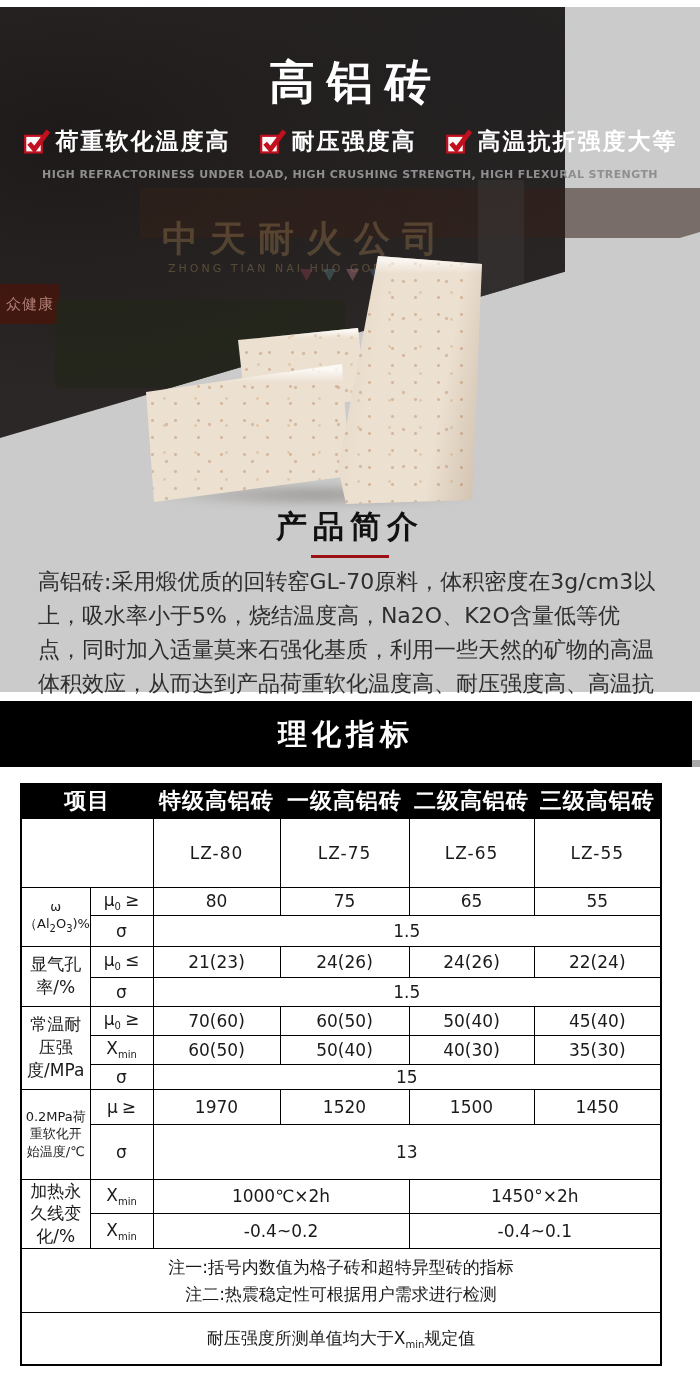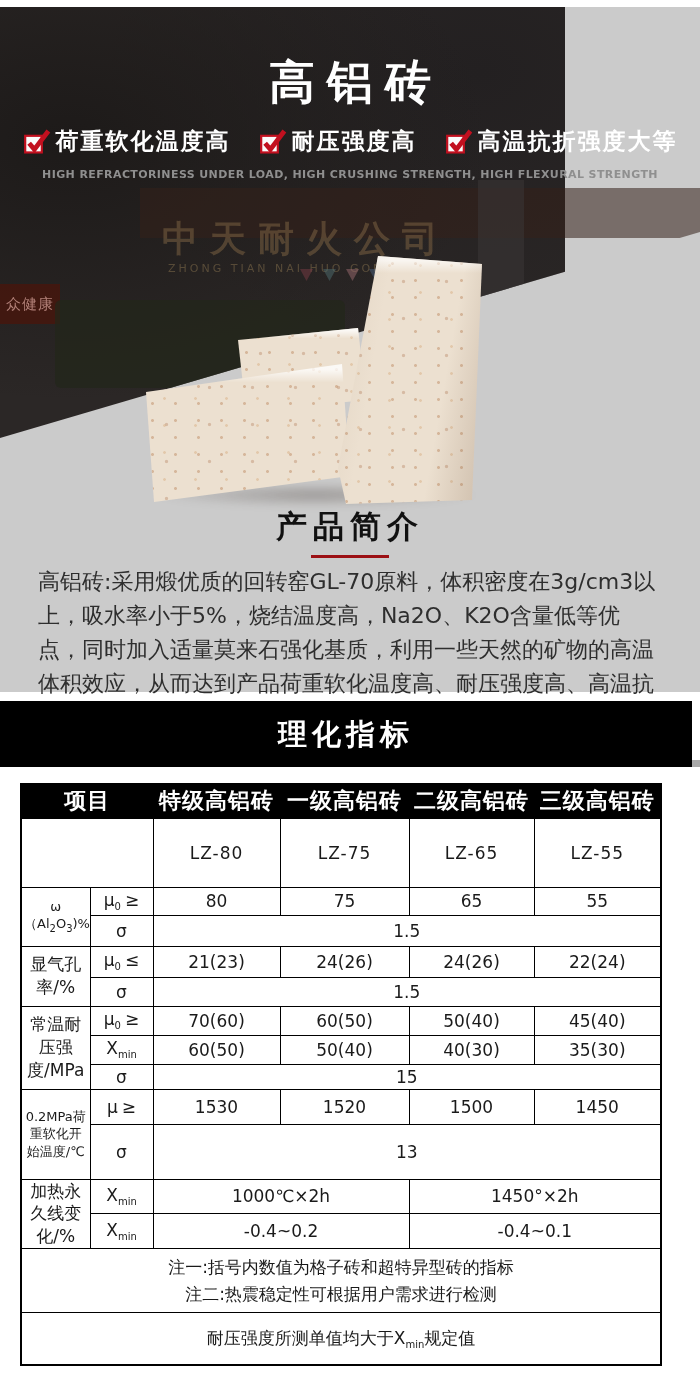--- a/index.html
+++ b/index.html
@@ -225,21 +225,21 @@
         <td>35(30)</td>
       </tr>
       <tr class="r-h25">
         <td class="sym"><span>σ</span></td>
         <td colspan="4">15</td>
       </tr>
 
       <tr class="r-h35">
         <td rowspan="2" class="glabel small">0.2MPa荷重软化开始温度/℃</td>
         <td class="sym"><span>μ</span><span class="sa">≥</span></td>
-        <td>1530</td>
+        <td>1970</td>
         <td>1520</td>
         <td>1500</td>
         <td>1450</td>
       </tr>
       <tr class="r-h55">
         <td class="sym"><span>σ</span></td>
         <td colspan="4">13</td>
       </tr>
 
       <tr class="r-h26">

